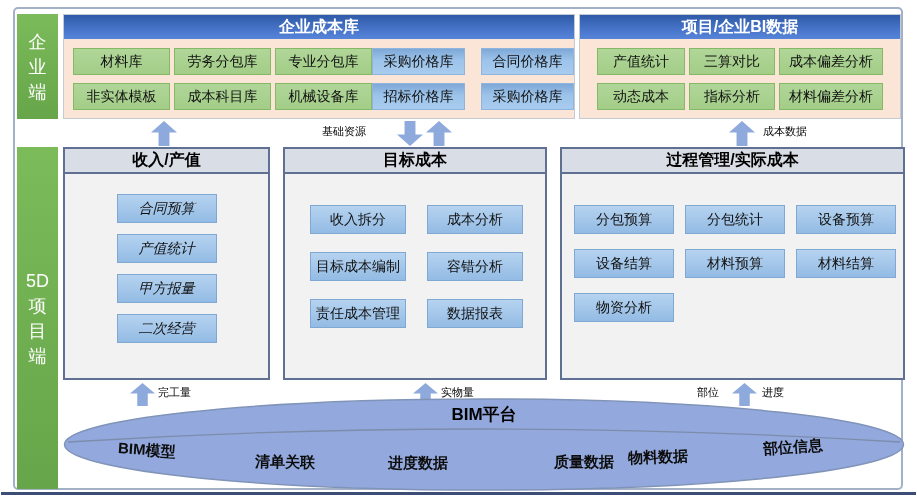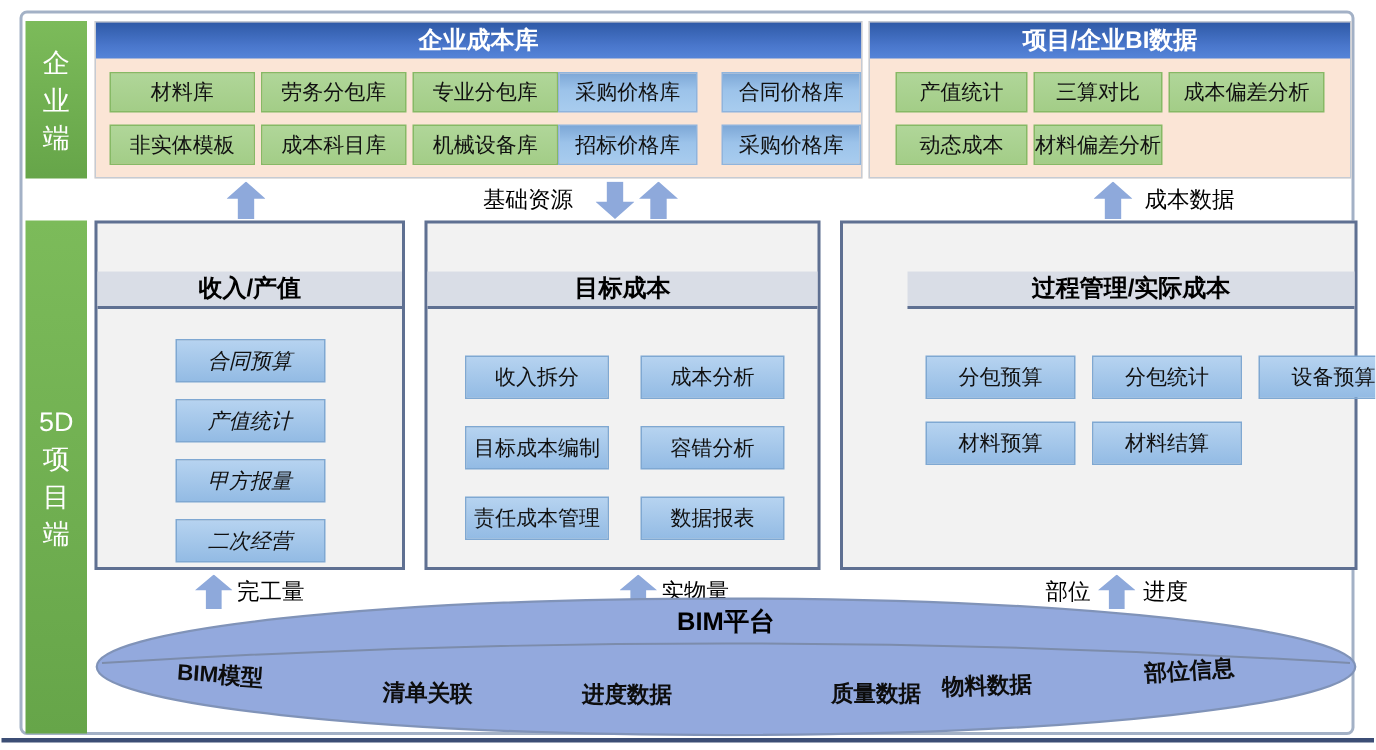--- a/index.html
+++ b/index.html
@@ -34,38 +34,38 @@
     background:linear-gradient(180deg,#b0d699,#a3cd87); border:1px solid #86b965;
     font-size:14px; color:#111; white-space:nowrap; }
   .bbtn { height:27px; display:flex; align-items:center; justify-content:center;
     background:linear-gradient(180deg,#7ea8d7,#9cc3ea 45%,#a8ccee); border:1px solid #8fb4dd;
     font-size:14px; color:#111; white-space:nowrap; }
 
   
   .mbox { position:absolute; top:147px; height:233px; background:#f2f2f2;
     border:2px solid #5f7092; }
   .mbox-head { height:25px; background:#d9dde6; border-bottom:2px solid #5f7092;
-    display:flex; align-items:center; justify-content:center; font-weight:bold; font-size:16px; color:#000;margin-top:32px; }
+    display:flex; align-items:center; justify-content:center; font-weight:bold; font-size:16px; color:#000; }
   .mbox1 { left:63px; width:207px; }
   .mbox2 { left:283px; width:264px; }
-  .mbox3 { left:560px; width:345px;padding-left:43px; }
+  .mbox3 { left:560px; width:345px; }
   .mbtn { display:flex; align-items:center; justify-content:center; height:29px;
     background:linear-gradient(180deg,#b6d3f0,#93bbe4); border:1px solid #7fa8d2;
     font-size:14px; color:#111; white-space:nowrap; }
   .mbtn-green { background:linear-gradient(180deg,#afd598,#a2cc85); border:1px solid #86b965; }
   .col1 { display:flex; flex-direction:column; align-items:center; gap:11px; padding-top:20px;font-style:italic; }
   .col1 .mbtn { width:100px; }
   .grid2 { display:grid; grid-template-columns:repeat(2,96px); gap:18px 21px; padding:31px 0 0 25px; }
   .grid3 { display:grid; grid-template-columns:repeat(3,100px); gap:15px 11px; padding:31px 0 0 12px; }
 
   
   .arrow { position:absolute; width:26px; height:25px; background:#8ea9db;
     clip-path:polygon(50% 0,100% 46%,71% 46%,71% 100%,29% 100%,29% 46%,0 46%); }
   .arrow.down { transform:rotate(180deg); }
-  .flow-label { position:absolute; font-size:15px; color:#000; font-weight:500; white-space:nowrap; }
+  .flow-label { position:absolute; font-size:11px; color:#000; font-weight:500; white-space:nowrap; }
 
   
   .bim { position:absolute; left:63px; top:398px; width:842px; height:93px; }
   .bim svg { position:absolute; left:0; top:0; }
   .bim-title { position:absolute; left:0; right:0; top:5px; text-align:center;
     font-weight:bold; font-size:17px; color:#000; }
   .bim-item { position:absolute; font-size:15px; font-weight:600; color:#0d0d0d; white-space:nowrap; }
 </style>
 </head>
 <body>
@@ -107,20 +107,21 @@
   </div>
 
   <div class="panel panel-bi">
     <div class="panel-head">项目/企业BI数据</div>
     <div class="panel-body">
       <div class="bigrid">
         <div class="gbtn">产值统计</div>
         <div class="gbtn">三算对比</div>
         <div class="gbtn">成本偏差分析</div>
         <div class="gbtn">动态成本</div>
+        <div class="gbtn">指标分析</div>
         <div class="gbtn">材料偏差分析</div>
       </div>
     </div>
   </div>
 
   <div class="arrow" style="left:151px; top:121px;"></div>
   <div class="flow-label" style="left:322px; top:124px;">基础资源</div>
   <div class="arrow down" style="left:397px; top:121px;"></div>
   <div class="arrow" style="left:426px; top:121px;"></div>
   <div class="arrow" style="left:729px; top:121px;"></div>
@@ -147,22 +148,24 @@
       <div class="mbtn">数据报表</div>
     </div>
   </div>
 
   <div class="mbox mbox3">
     <div class="mbox-head">过程管理/实际成本</div>
     <div class="grid3">
       <div class="mbtn">分包预算</div>
       <div class="mbtn">分包统计</div>
       <div class="mbtn">设备预算</div>
+      <div class="mbtn">设备结算</div>
       <div class="mbtn">材料预算</div>
       <div class="mbtn">材料结算</div>
+      <div class="mbtn">物资分析</div>
     </div>
   </div>
 
   <div class="arrow" style="left:130px; top:383px; width:25px; height:23px;"></div>
   <div class="flow-label" style="left:158px; top:385px;">完工量</div>
   <div class="arrow" style="left:413px; top:383px; width:25px; height:23px;"></div>
   <div class="flow-label" style="left:441px; top:385px;">实物量</div>
   <div class="flow-label" style="left:697px; top:385px;">部位</div>
   <div class="arrow" style="left:732px; top:383px; width:25px; height:23px;"></div>
   <div class="flow-label" style="left:762px; top:385px;">进度</div>

